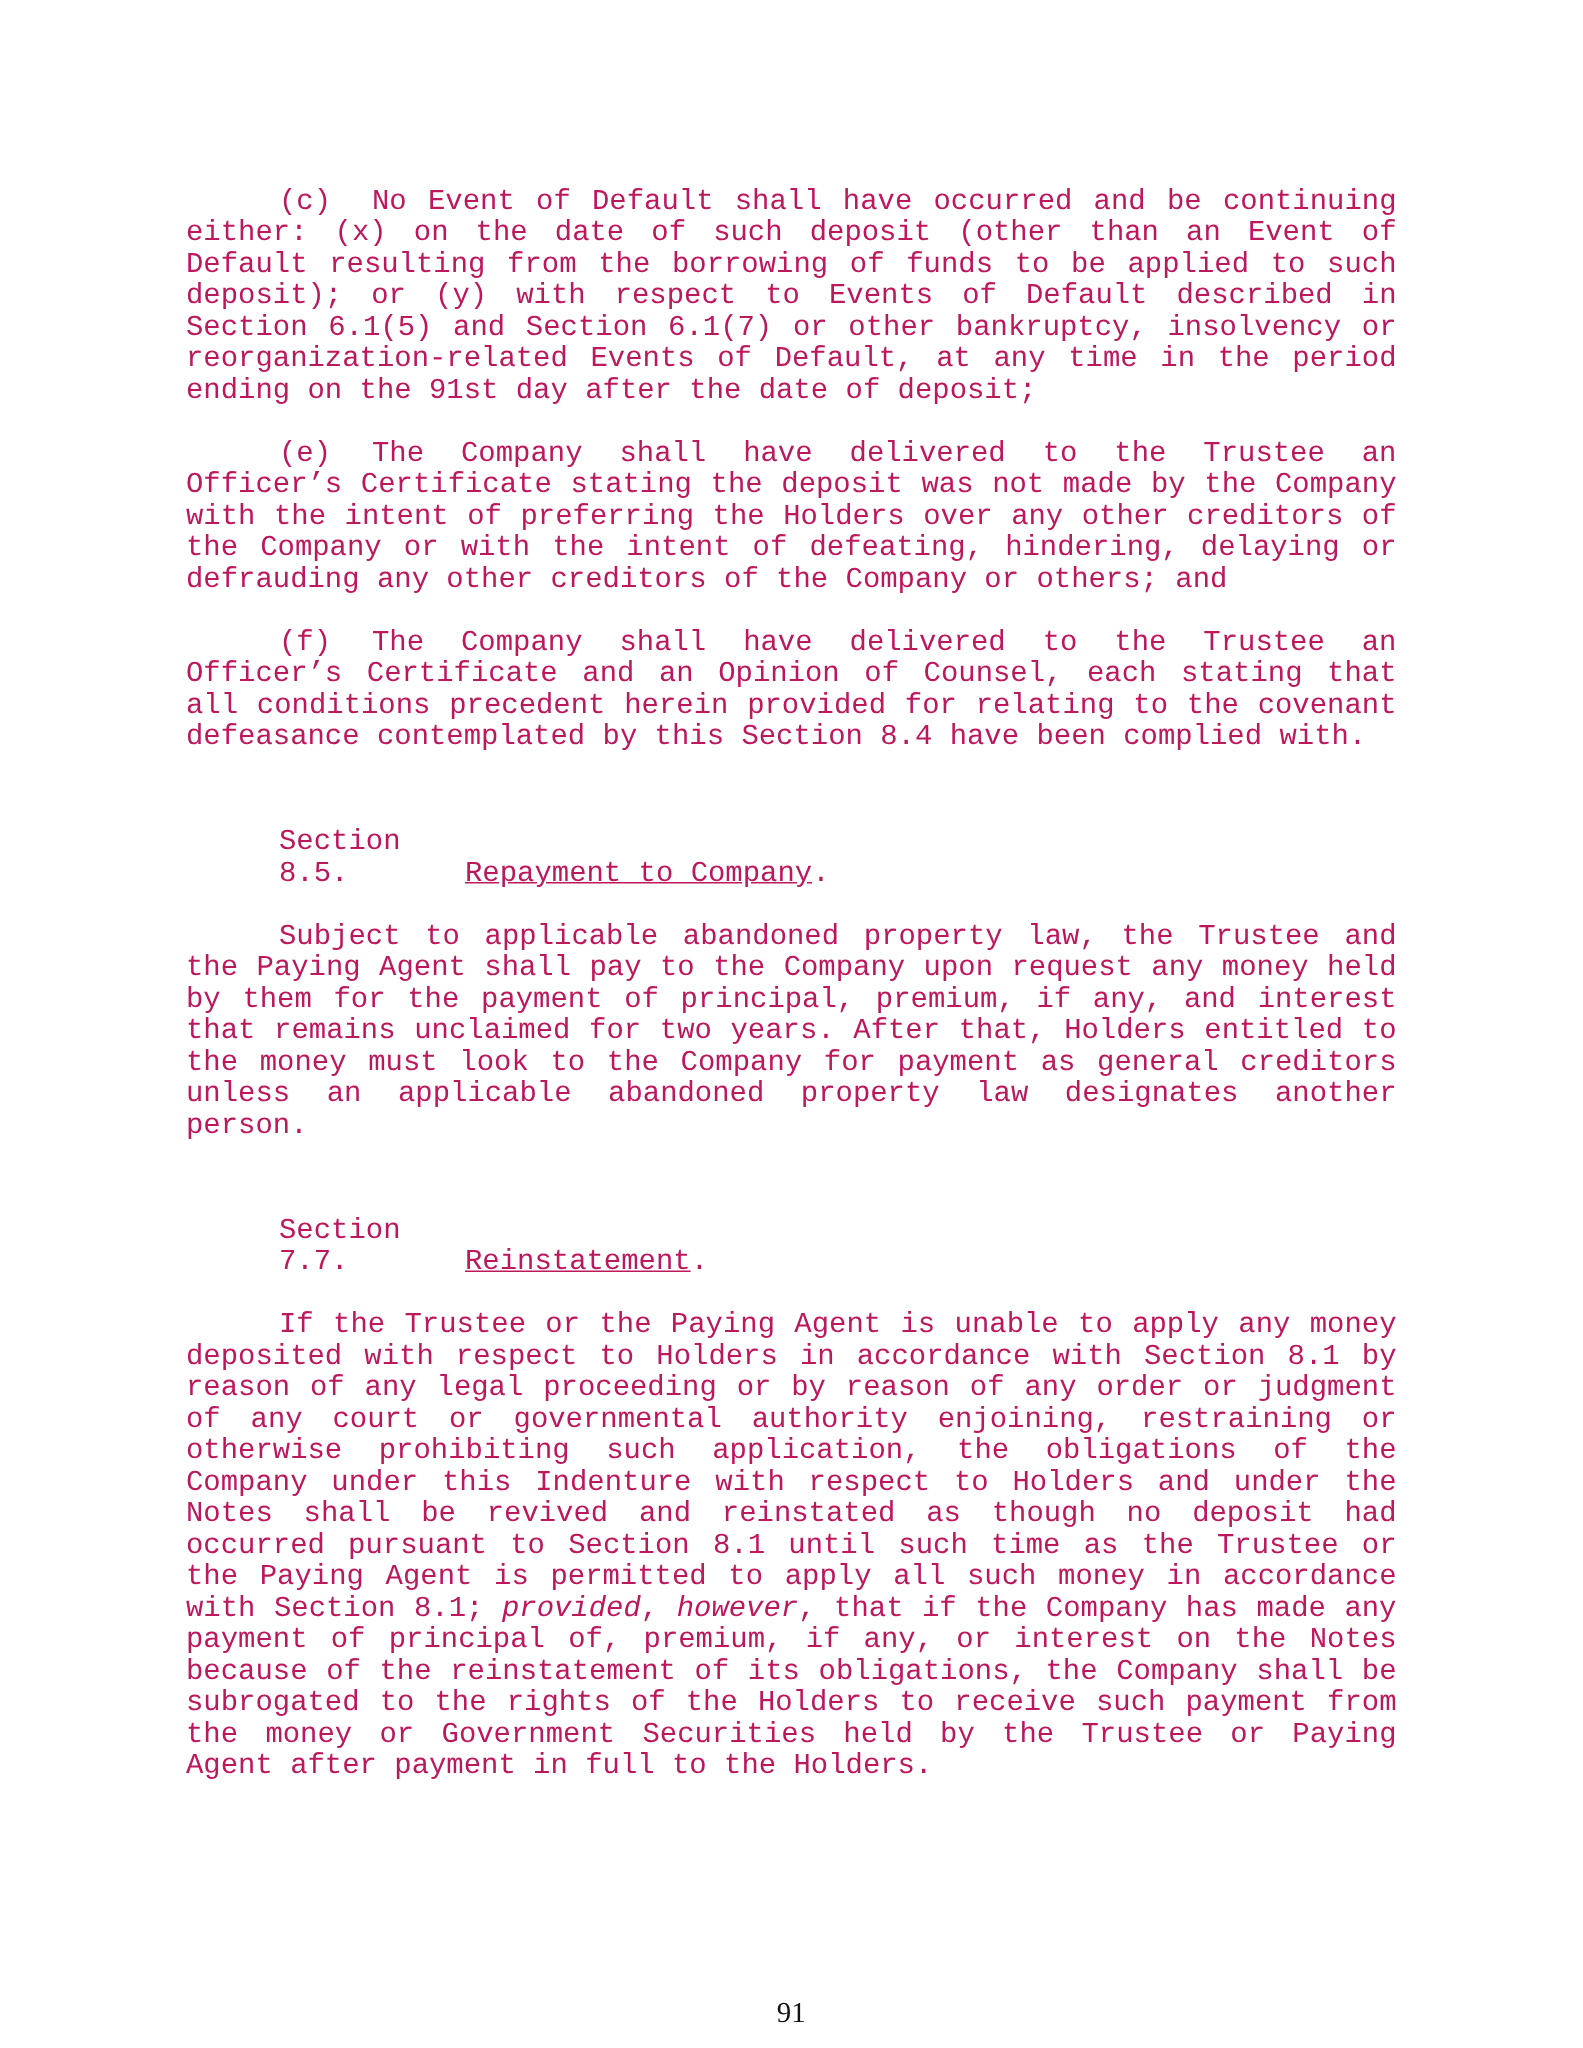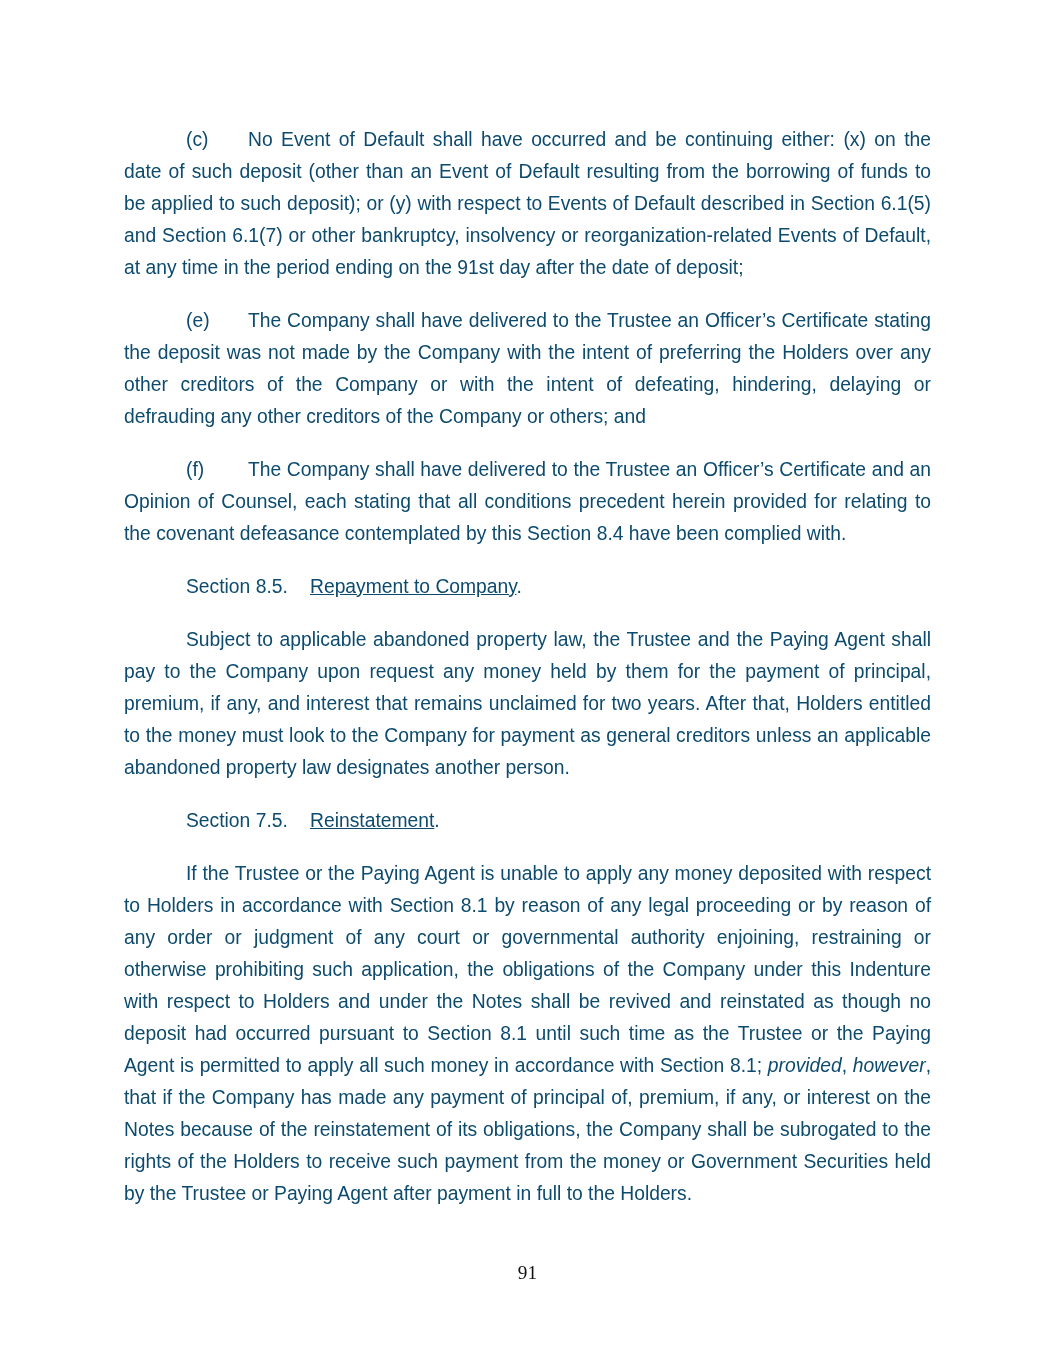--- a/index.html
+++ b/index.html
@@ -1,49 +1,49 @@
 <!DOCTYPE html>
 <html><head>
 <meta charset="utf-8">
 <style>
   html, body { margin: 0; padding: 0; background: #ffffff; }
   body { width: 1055px; height: 1365px; position: relative; overflow: hidden; }
   .page {
     position: absolute; left: 124px; top: 124px; width: 807px;
-    font-family: Liberation Sans, sans-serif;
-    font-size: 19.3px; line-height: 32px; color: #0c4a6e;
+    font-family: Liberation Mono, monospace;
+    font-size: 19.3px; line-height: 21px; color: #be185d;
   }
   .para { margin: 0 0 21px 0; text-align: justify; }
   .indent { text-indent: 62px; }
   .label { display: inline-block; text-indent: 0; width: 62px; }
   .sec-head { margin: 0 0 21px 0; padding-left: 62px; }
-  .sec-num { display: inline-block; width: 124px; }
+  .sec-num { display: inline-block; width: 124px; margin-top: 28px; }
   .sec-title { text-decoration: underline; text-align: center; }
   i { font-style: italic; }
   .page-number {
-    position: absolute; left: 0; width: 1055px; top: 1262px; text-align: center;
+    position: absolute; left: 0; width: 1055px; top: 1332px; text-align: center;
     font-family: "Liberation Serif", serif; font-size: 19.3px; color: #111111;
   }
 </style>
 </head>
 <body>
 
 <div class="page">
 
   <p class="para indent"><span class="label">(c)</span><span>No Event of Default shall have occurred and be continuing either: (x) on the date of such deposit (other than an Event of Default resulting from the borrowing of funds to be applied to such deposit); or (y) with respect to Events of Default described in Section 6.1(5) and Section 6.1(7) or other bankruptcy, insolvency or reorganization-related Events of Default, at any time in the period ending on the 91st day after the date of deposit;</span></p>
 
 
   <p class="para indent"><span class="label">(e)</span><span>The Company shall have delivered to the Trustee an Officer’s Certificate stating the deposit was not made by the Company with the intent of preferring the Holders over any other creditors of the Company or with the intent of defeating, hindering, delaying or defrauding any other creditors of the Company or others; and</span></p>
 
   <p class="para indent"><span class="label">(f)</span><span>The Company shall have delivered to the Trustee an Officer’s Certificate and an Opinion of Counsel, each stating that all conditions precedent herein provided for relating to the covenant defeasance contemplated by this Section 8.4 have been complied with.</span></p>
 
 
   <p class="sec-head"><span class="sec-num">Section 8.5.</span><span class="sec-title">Repayment to Company</span><span>.</span></p>
 
   <p class="para indent">Subject to applicable abandoned property law, the Trustee and the Paying Agent shall pay to the Company upon request any money held by them for the payment of principal, premium, if any, and interest that remains unclaimed for two years. After that, Holders entitled to the money must look to the Company for payment as general creditors unless an applicable abandoned property law designates another person.</p>
 
-  <p class="sec-head"><span class="sec-num">Section 7.5.</span><span class="sec-title">Reinstatement</span><span>.</span></p>
+  <p class="sec-head"><span class="sec-num">Section 7.7.</span><span class="sec-title">Reinstatement</span><span>.</span></p>
 
   <p class="para indent"><span>If the Trustee or the Paying Agent is unable to apply any money deposited with respect to Holders in accordance with Section 8.1 by reason of any legal proceeding or by reason of any order or judgment of any court or governmental authority enjoining, restraining or otherwise prohibiting such application, the obligations of the Company under this Indenture with respect to Holders and under the Notes shall be revived and reinstated as though no deposit had occurred pursuant to Section 8.1 until such time as the Trustee or the Paying Agent is permitted to apply all such money in accordance with Section 8.1; </span><i>provided</i><span>, </span><i>however</i><span>, that if the Company has made any payment of principal of, premium, if any, or interest on the Notes because of the reinstatement of its obligations, the Company shall be subrogated to the rights of the Holders to receive such payment from the money or Government Securities held by the Trustee or Paying Agent after payment in full to the Holders.</span></p>
 
 </div>
 
 <div class="page-number">91</div>
 
 </body></html>

